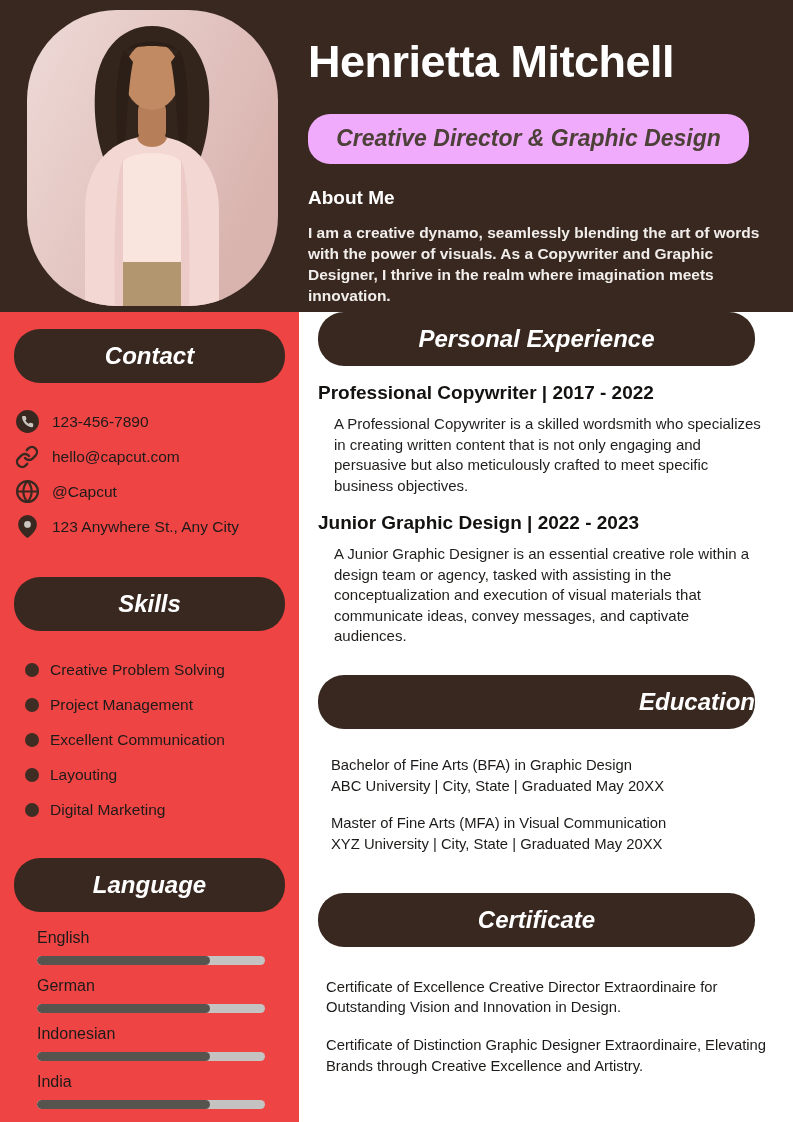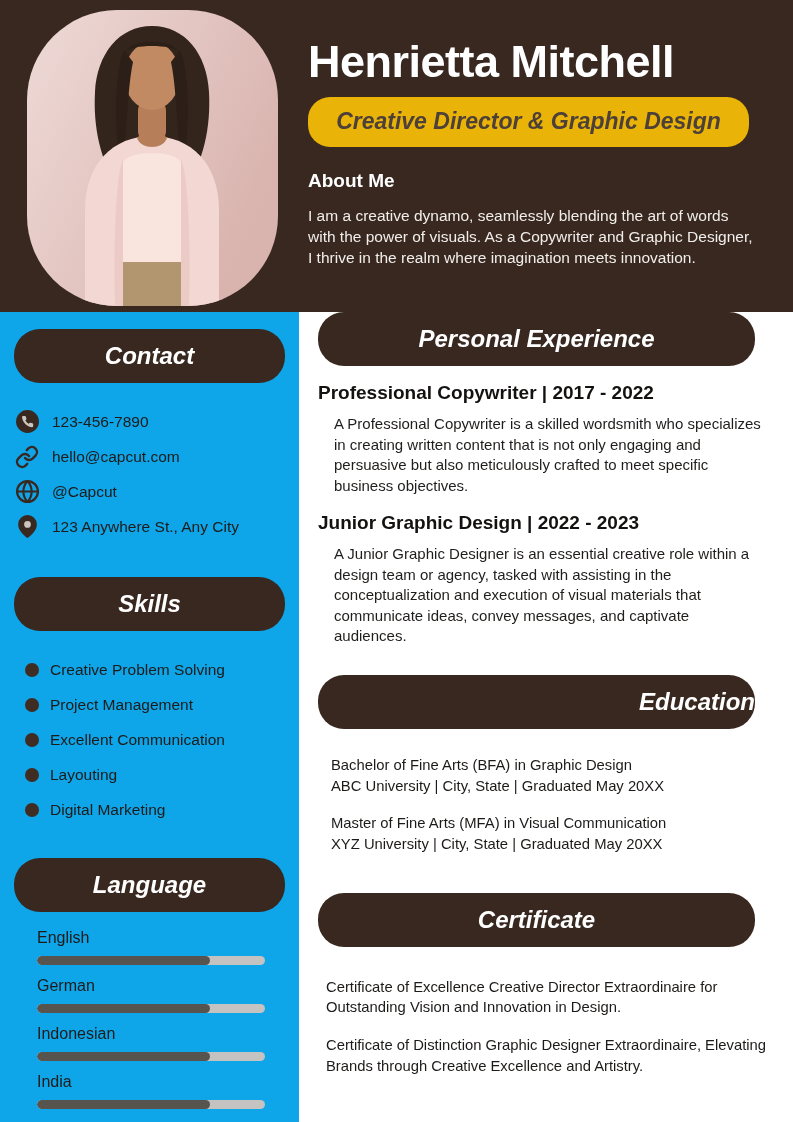--- a/index.html
+++ b/index.html
@@ -36,24 +36,24 @@
   .name {
     margin-top: 36px;
     font-size: 45px;
     font-weight: bold;
     letter-spacing: -0.5px;
     color: #ffffff;
     line-height: 1.15;
     white-space: nowrap;
   }
   .title-pill {
-    margin-top: 9px;
+    margin-top: 26px;
     width: 441px;
     height: 50px;
-    background: #eab308;
+    background: #f0abfc;
     border-radius: 22px;
     display: flex;
     align-items: center;
     justify-content: center;
   }
   .title-pill span {
     font-size: 23px;
     font-weight: bold;
     font-style: italic;
     color: #4c4038;
@@ -64,28 +64,29 @@
     font-size: 19px;
     font-weight: bold;
     color: #ffffff;
   }
   .about-text {
     margin-top: 13px;
     width: 452px;
     font-size: 15.5px;
     line-height: 1.37;
     color: #f2eeeb;
+    font-weight: bold;
   }
 
   
   .sidebar {
     position: absolute;
     left: 0; top: 312px;
     width: 299px; height: 810px;
-    background: #0ea5e9;
+    background: #ef4444;
   }
   .main {
     position: absolute;
     left: 299px; top: 312px;
     width: 494px; height: 810px;
     background: #ffffff;
     padding: 0 30px 0 19px;
   }
 
   

